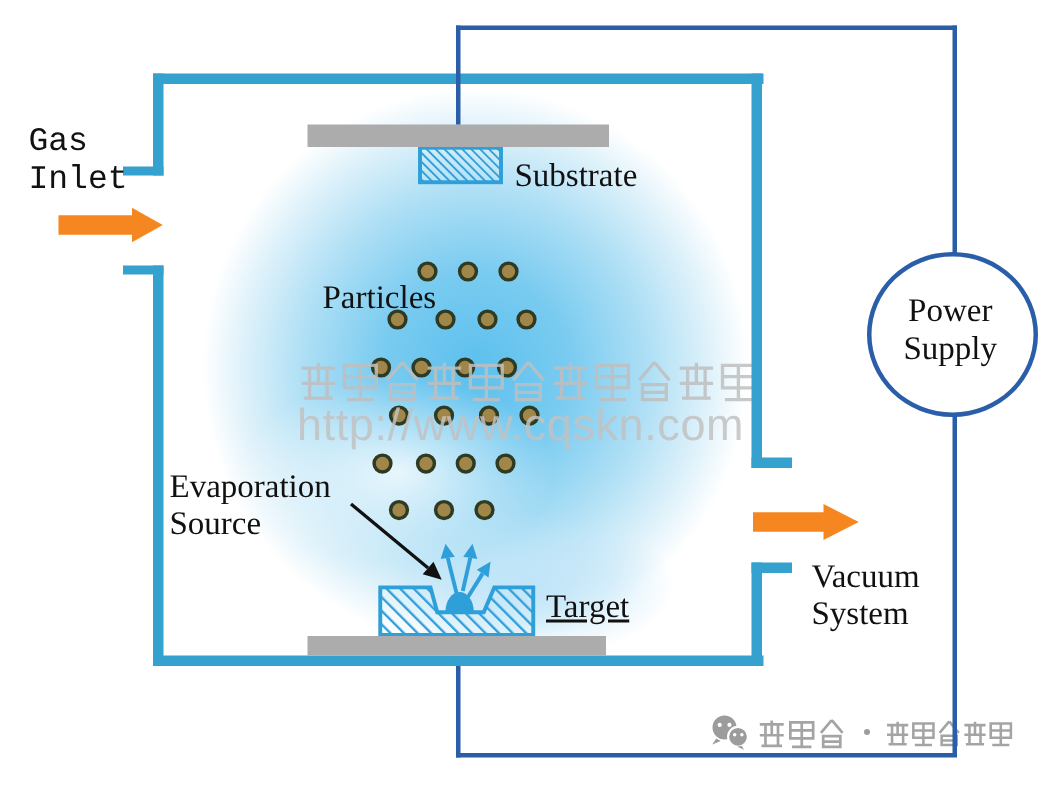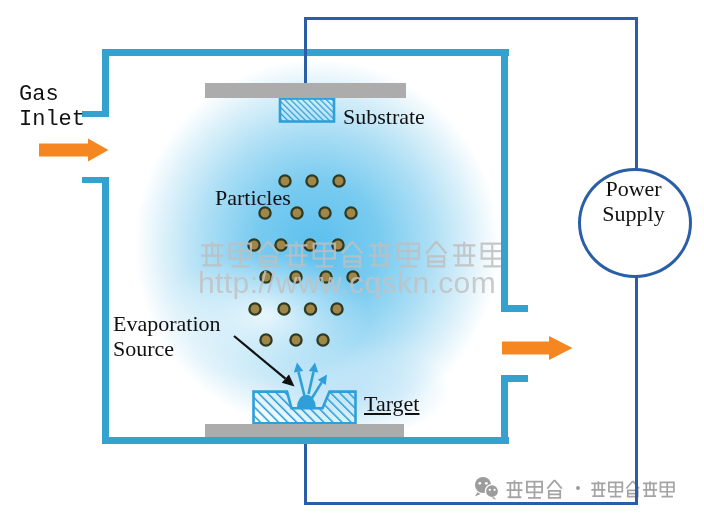--- a/index.html
+++ b/index.html
@@ -106,20 +106,21 @@
     <div style="position:absolute;left:501px;top:375px;width:27px;height:7px;background:#35A1CE;"></div>
 <div style="position:absolute;left:205px;top:83px;width:201px;height:15px;background:#ACACAC;"></div>
     <div style="position:absolute;left:205px;top:424px;width:199px;height:13px;background:#ACACAC;"></div>
 <div style="position:absolute;left:304px;top:17px;width:3px;height:66px;background:#2A5EA8;"></div>
     <div style="position:absolute;left:304px;top:17px;width:334px;height:3px;background:#2A5EA8;"></div>
     <div style="position:absolute;left:635px;top:17px;width:3px;height:152px;background:#2A5EA8;"></div>
     <div style="position:absolute;left:635px;top:277px;width:3px;height:227px;background:#2A5EA8;"></div>
     <div style="position:absolute;left:304px;top:502px;width:334px;height:3px;background:#2A5EA8;"></div>
     <div style="position:absolute;left:304px;top:444px;width:3px;height:61px;background:#2A5EA8;"></div>
 <div style="position:absolute;left:578px;top:168px;width:108px;height:104px;background:#fff;border:3px solid #2A5EA8;border-radius:50%;"></div>
-    <div style="position:absolute;left:578px;top:176px;width:111px;text-align:center;font-size:22px;line-height:25px;">Power<br>Supply</div>
+    <div style="position:absolute;left:578px;top:194px;width:111px;text-align:center;font-size:22px;line-height:25px;">Power<br>Supply</div>
     <div style="position:absolute;left:19px;top:82px;font-size:22px;line-height:25px;white-space:nowrap;">
       <div style="text-align:left;width:44px;font-family:Liberation Mono, monospace;">Gas<br>Inlet</div>
     </div>
     <div style="position:absolute;left:343px;top:104px;font-size:22px;line-height:25px;white-space:nowrap;">Substrate</div>
     <div style="position:absolute;left:215px;top:185px;font-size:22px;line-height:25px;white-space:nowrap;">Particles</div>
     <div style="position:absolute;left:113px;top:311px;font-size:22px;line-height:25px;white-space:nowrap;">Evaporation<br>Source</div>
     <div style="position:absolute;left:364px;top:391px;font-size:22px;line-height:25px;white-space:nowrap;text-decoration:underline;">Target</div>
+    <div style="position:absolute;left:541px;top:371px;font-size:22px;line-height:25px;white-space:nowrap;">Vacuum<br>System</div>
 </div>
 </body></html>

